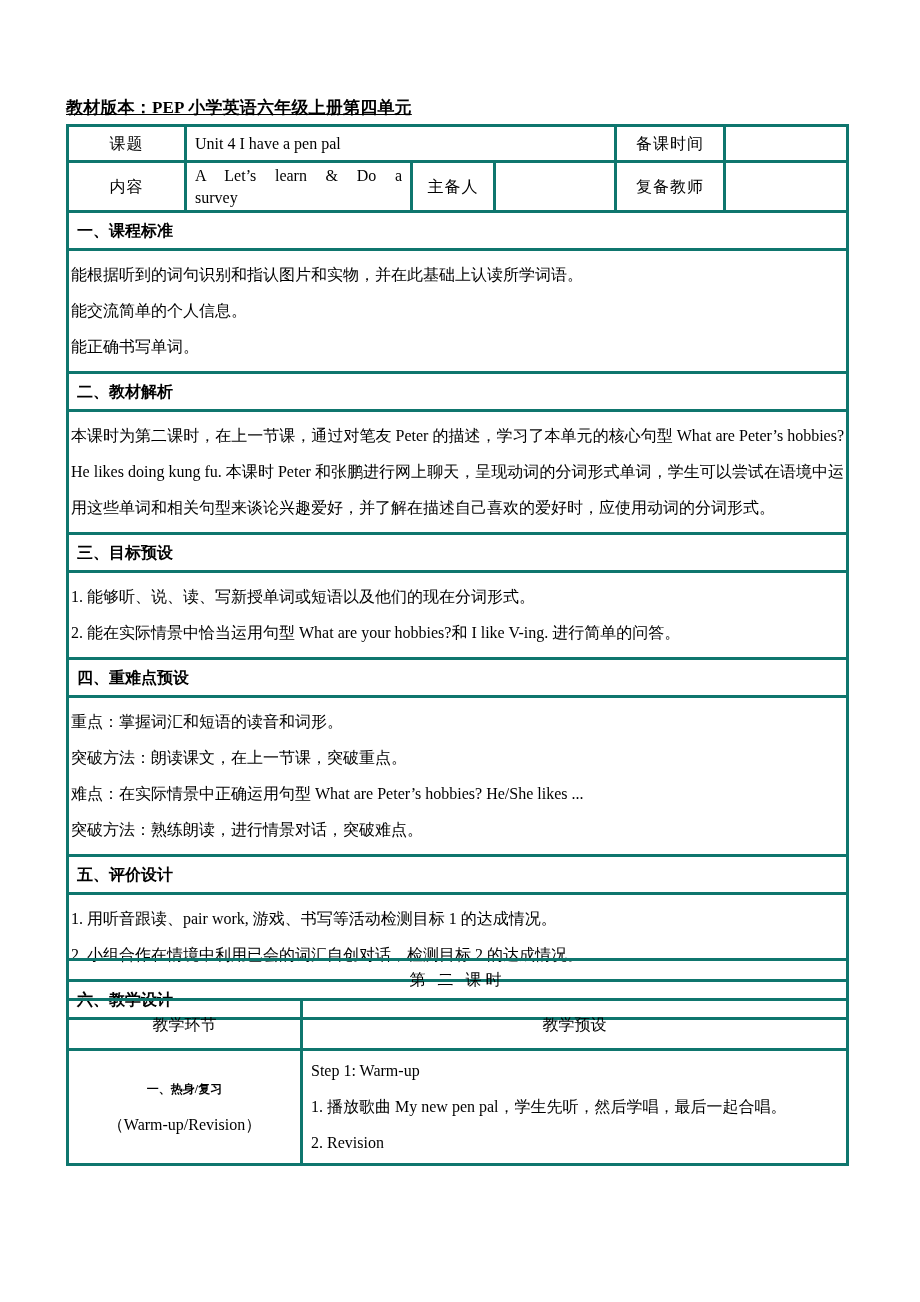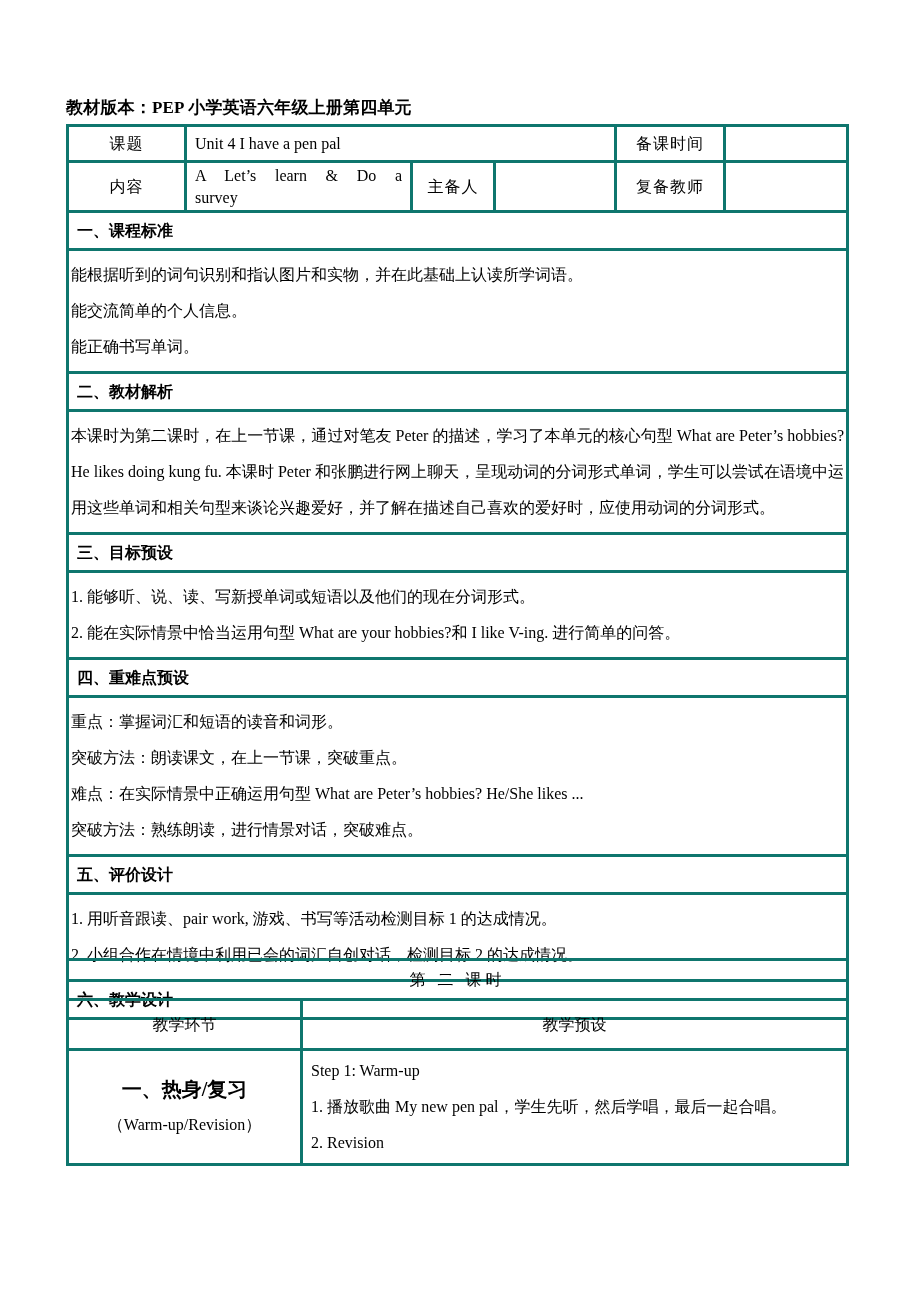--- a/index.html
+++ b/index.html
@@ -1,29 +1,29 @@
 <!DOCTYPE html>
 <html><head>
 <meta charset="utf-8">
 <style>
   html, body { margin: 0; padding: 0; background: #ffffff; }
   body { width: 920px; height: 1302px; position: relative; font-family: "Liberation Serif", "DejaVu Serif", serif; color: #000; }
-  .page-title { position: absolute; left: 66px; top: 96px; font-size: 17px; font-weight: bold; letter-spacing: 0.2px; }
+  .page-title { position: absolute; left: 66px; top: 96px; font-size: 17px; font-weight: bold; letter-spacing: 0.2px; text-decoration: underline; }
   table.main { position: absolute; left: 66px; top: 124px; width: 780px; border-collapse: collapse; table-layout: fixed; }
   table.main td { border: 3px solid #0f766e; font-size: 16px; line-height: 20px; padding: 0 8px; vertical-align: middle; }
   .c { text-align: center; }
   .cn-label { letter-spacing: 1px; }
   .section-head { font-weight: bold; height: 35px; }
   .body-cell { padding: 6px 2px !important; }
   .body-cell p { margin: 0; line-height: 36px; }
   .justify-wrap { text-align: justify; text-align-last: left; word-spacing: 8px; line-height: 22px !important; }
   .lesson-cell { height: 37px; text-align: center; letter-spacing: 4px; }
   .col-head { height: 47px; text-align: center; }
   .step-title { font-weight: normal; }
-  .stage-name { font-weight: bold; font-size: 20px; }
+  .stage-name { font-weight: bold; font-size: 12px; }
 </style>
 </head>
 <body>
 
 <div class="page-title">教材版本：PEP 小学英语六年级上册第四单元</div>
 
 <table class="main">
   <colgroup>
     <col style="width:118px">
     <col style="width:118px">

